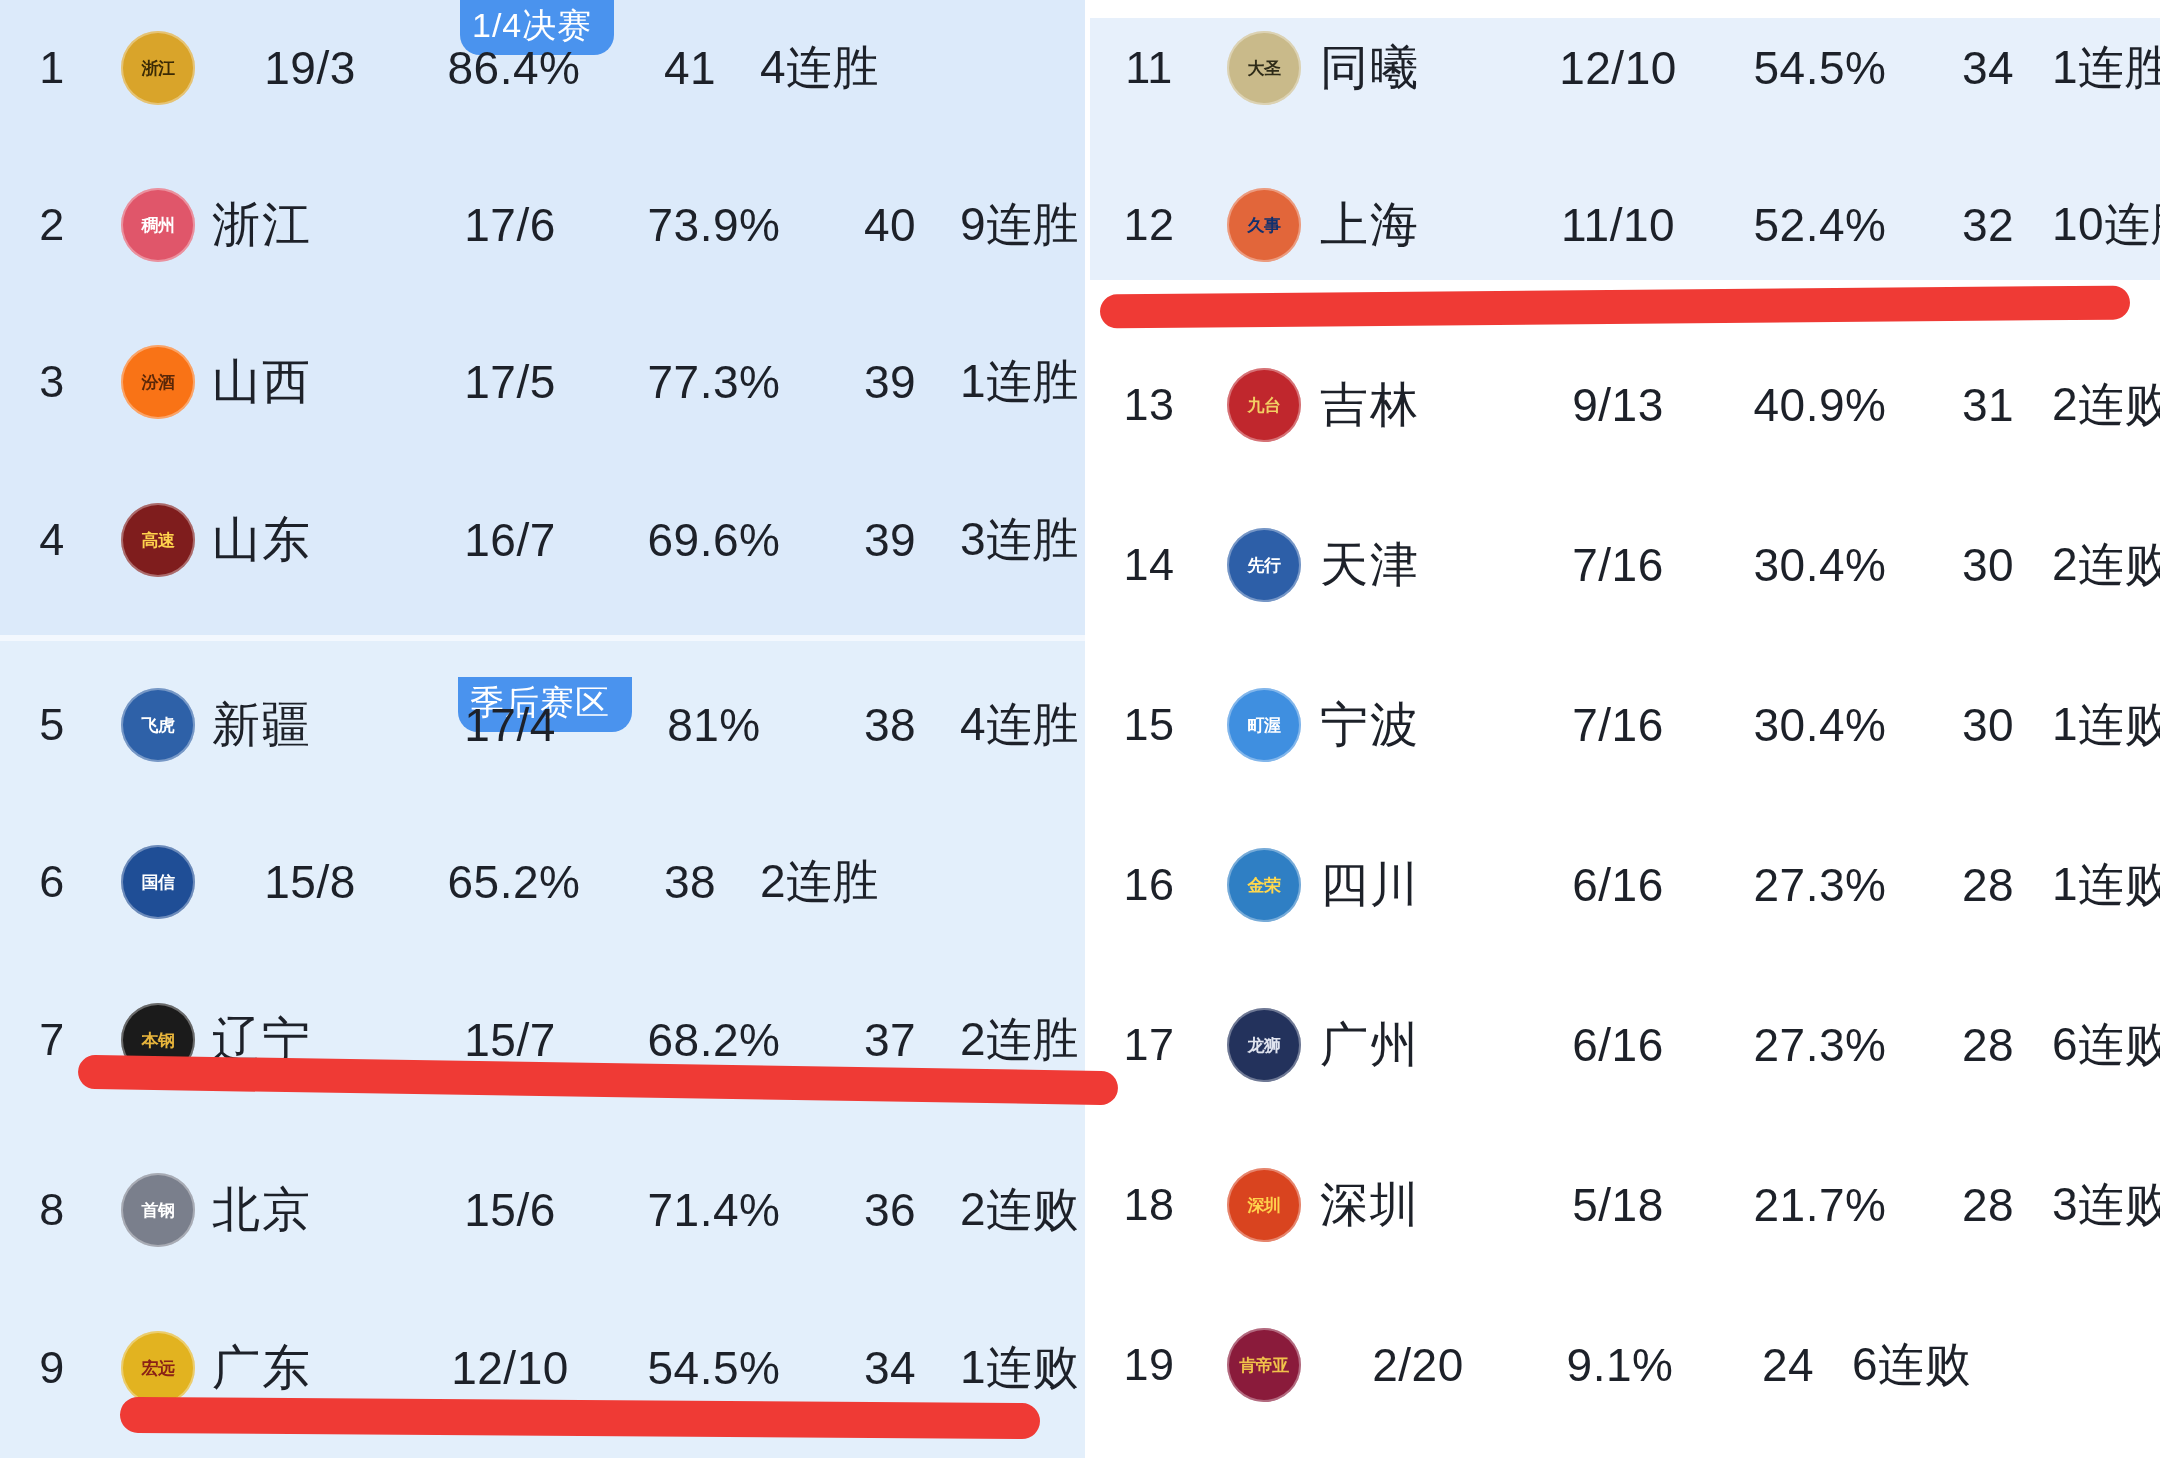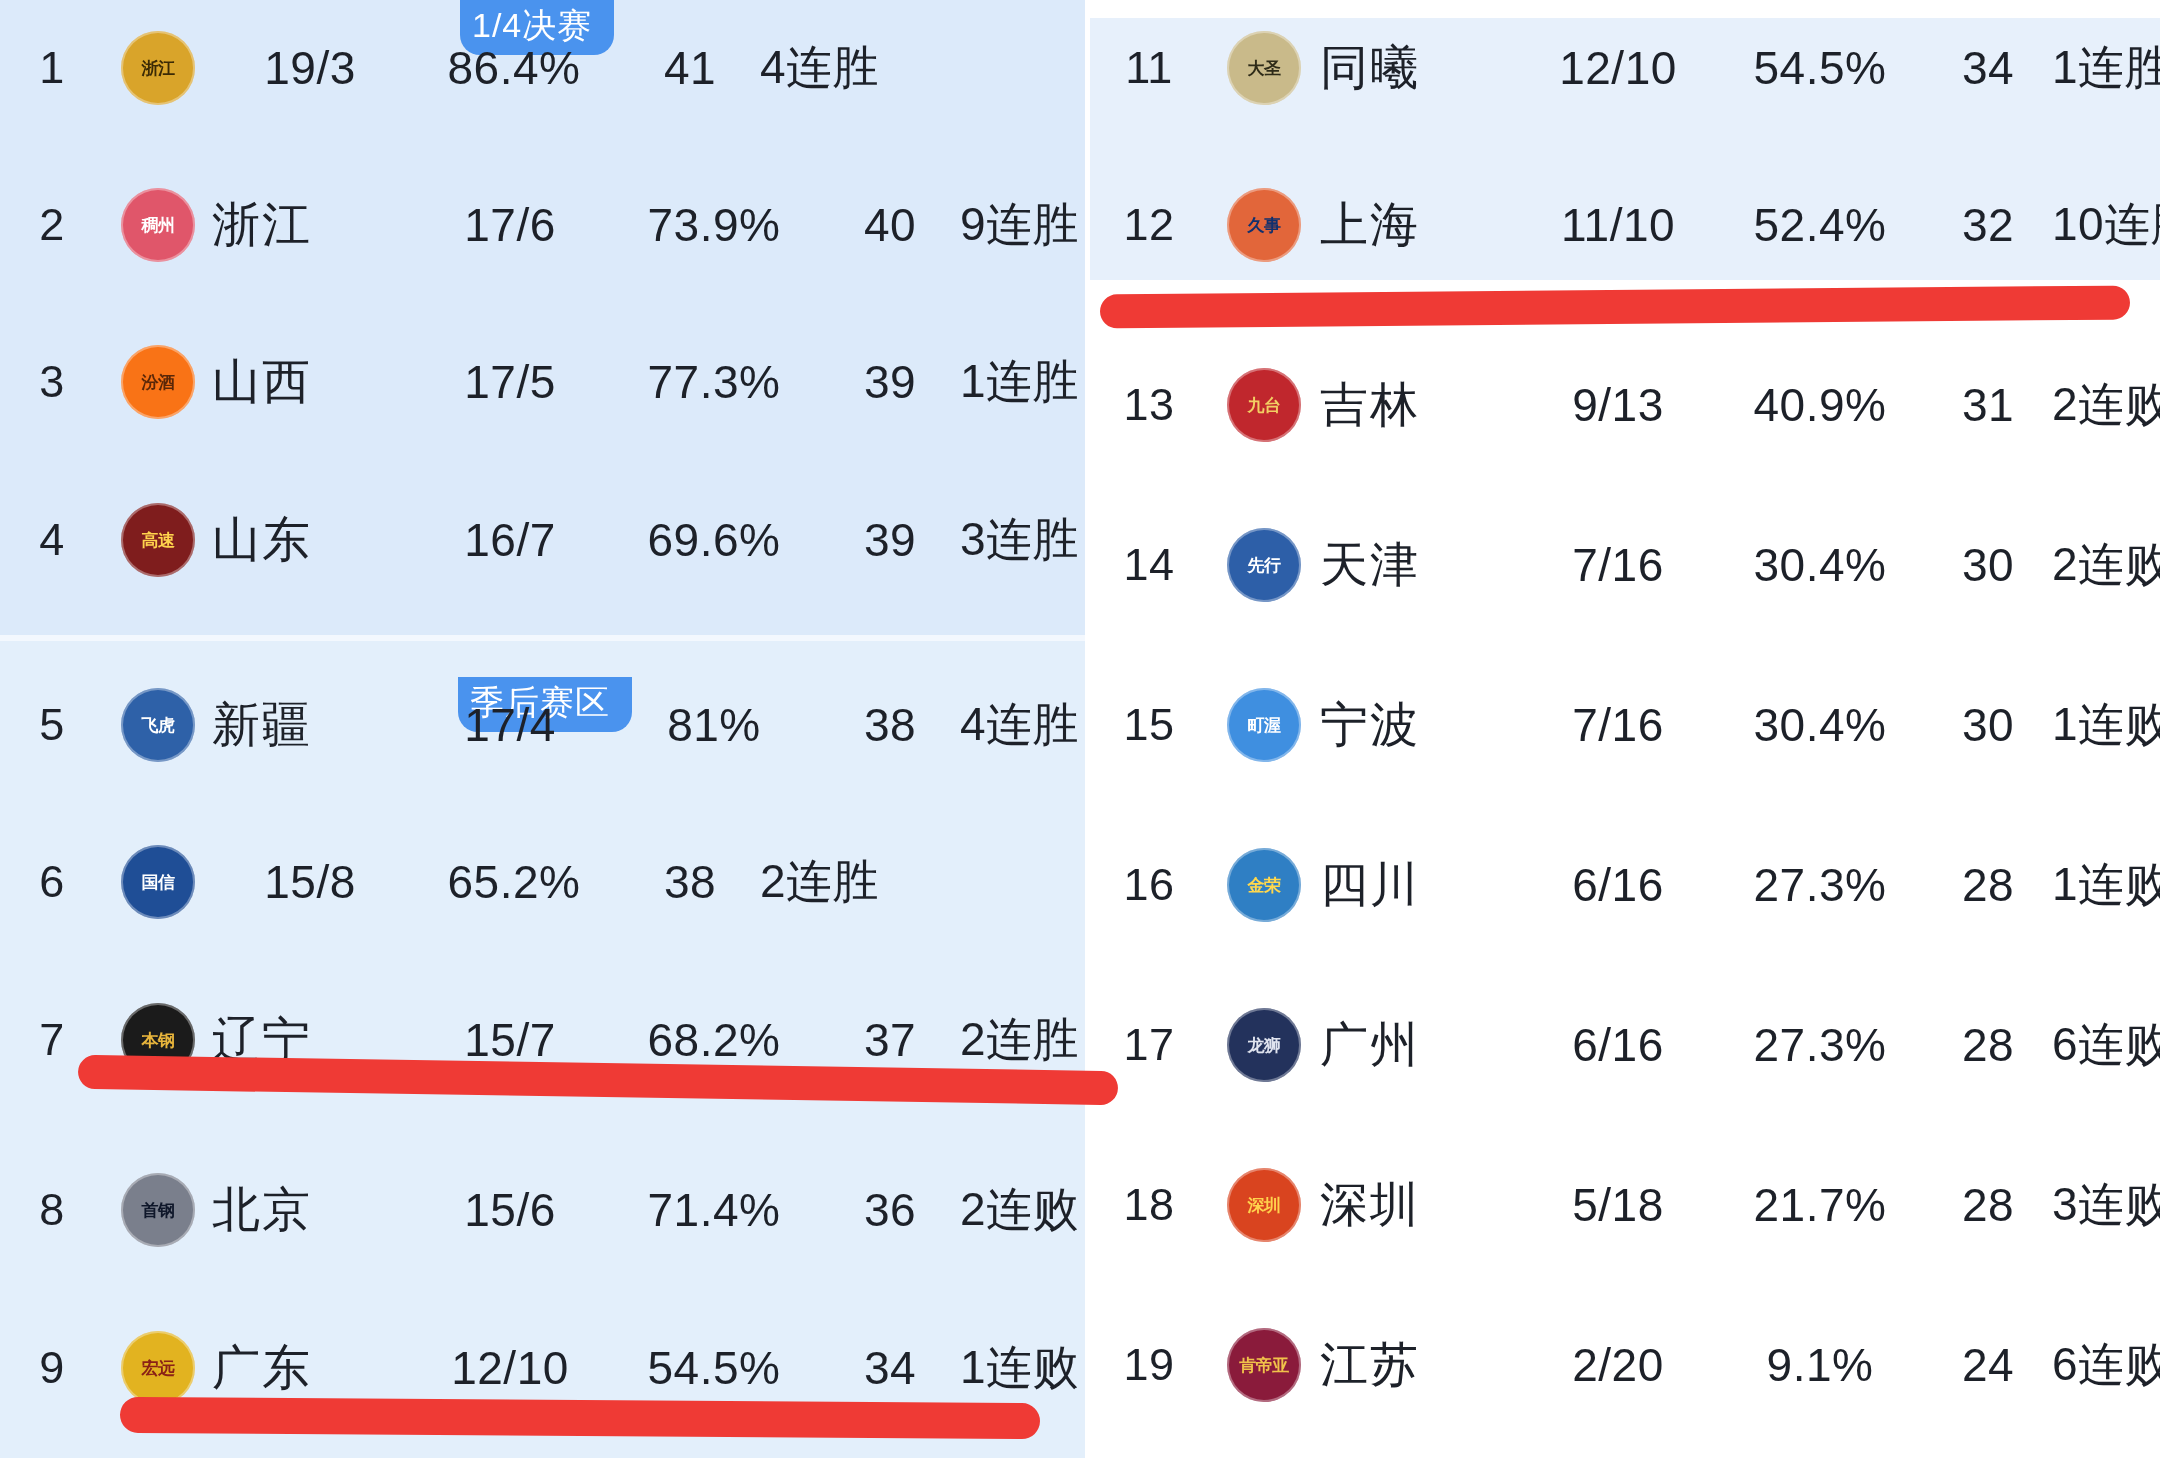--- a/index.html
+++ b/index.html
@@ -195,21 +195,21 @@
       <div class="cell c-team">辽宁</div>
       <div class="cell c-wl">15/7</div>
       <div class="cell c-pct">68.2%</div>
       <div class="cell c-pts">37</div>
       <div class="cell c-strk">2连胜</div>
     </div>
 
     <div class="row" style="top:1150px">
       <div class="cell c-rank">8</div>
       <div class="cell c-logo">
-          <span class="logo" style="background: rgb(122, 127, 140); color: #0f172a;">首钢</span>
+          <span class="logo" style="background: rgb(122, 127, 140); color: #ffffff;">首钢</span>
         </div>
       <div class="cell c-team">北京</div>
       <div class="cell c-wl">15/6</div>
       <div class="cell c-pct">71.4%</div>
       <div class="cell c-pts">36</div>
       <div class="cell c-strk">2连败</div>
     </div>
 
     <div class="row" style="top:1308px">
       <div class="cell c-rank">9</div>
@@ -321,21 +321,20 @@
       <div class="cell c-pct">21.7%</div>
       <div class="cell c-pts">28</div>
       <div class="cell c-strk">3连败</div>
     </div>
 
     <div class="row" style="top:1305px">
       <div class="cell c-rank">19</div>
       <div class="cell c-logo">
           <span class="logo" style="background: rgb(138, 27, 59); color: rgb(240, 194, 74);">肯帝亚</span>
         </div>
-      <div class="cell c-team">江苏</div>
       <div class="cell c-wl">2/20</div>
       <div class="cell c-pct">9.1%</div>
       <div class="cell c-pts">24</div>
       <div class="cell c-strk">6连败</div>
     </div>
   </div>
 
   <div id="marker-right-12" class="marker"></div>
   <div id="marker-left-7" class="marker"></div>
   <div id="marker-left-9" class="marker"></div>

